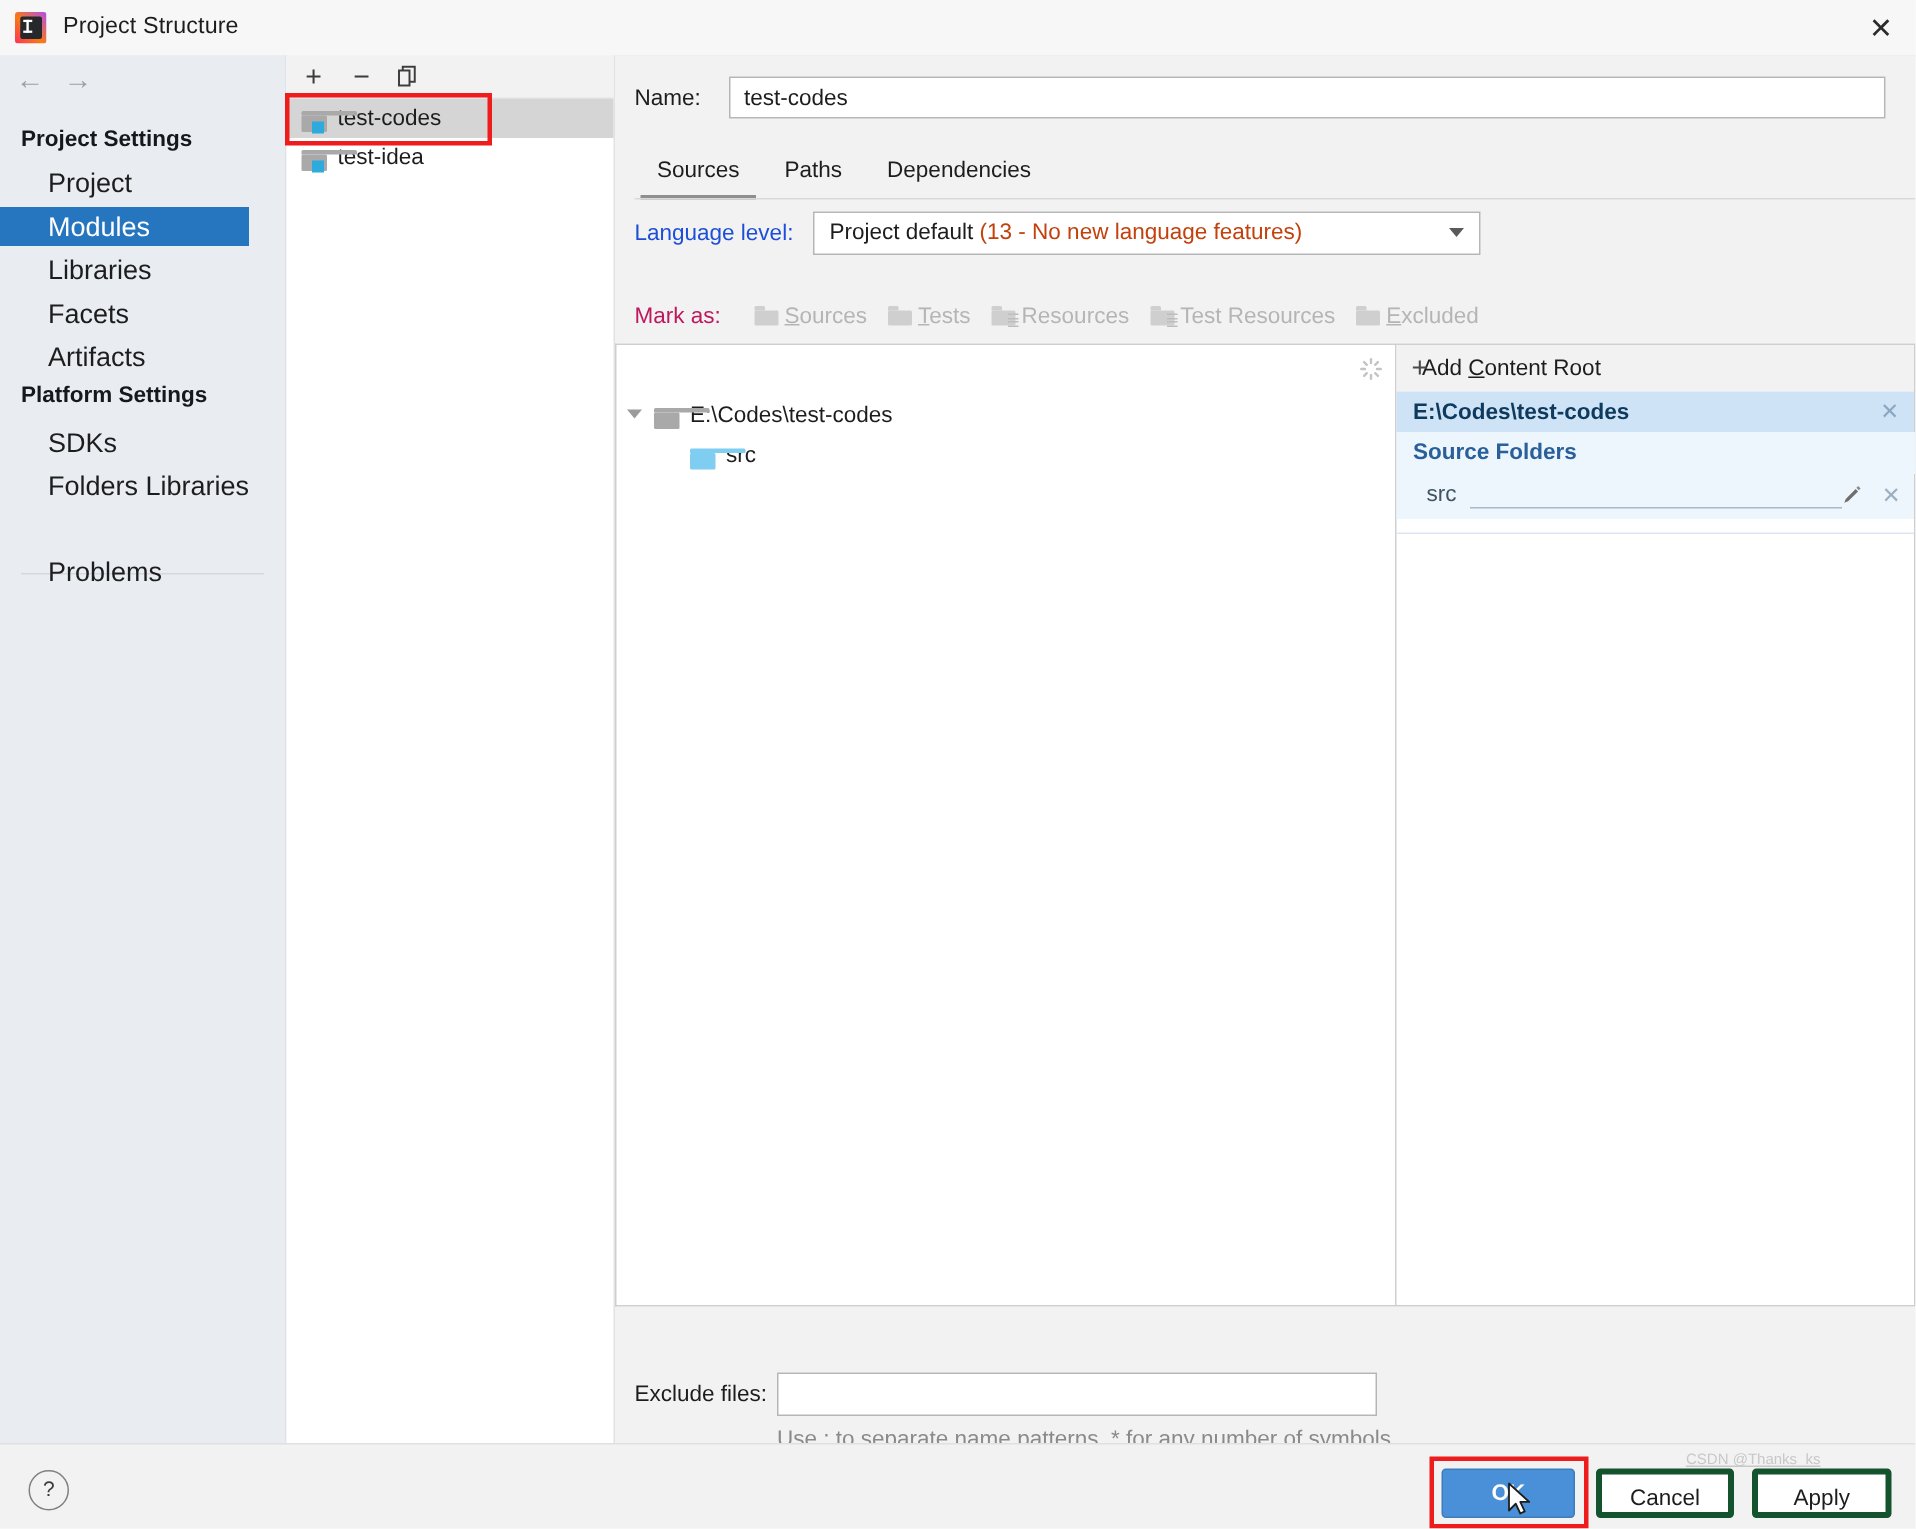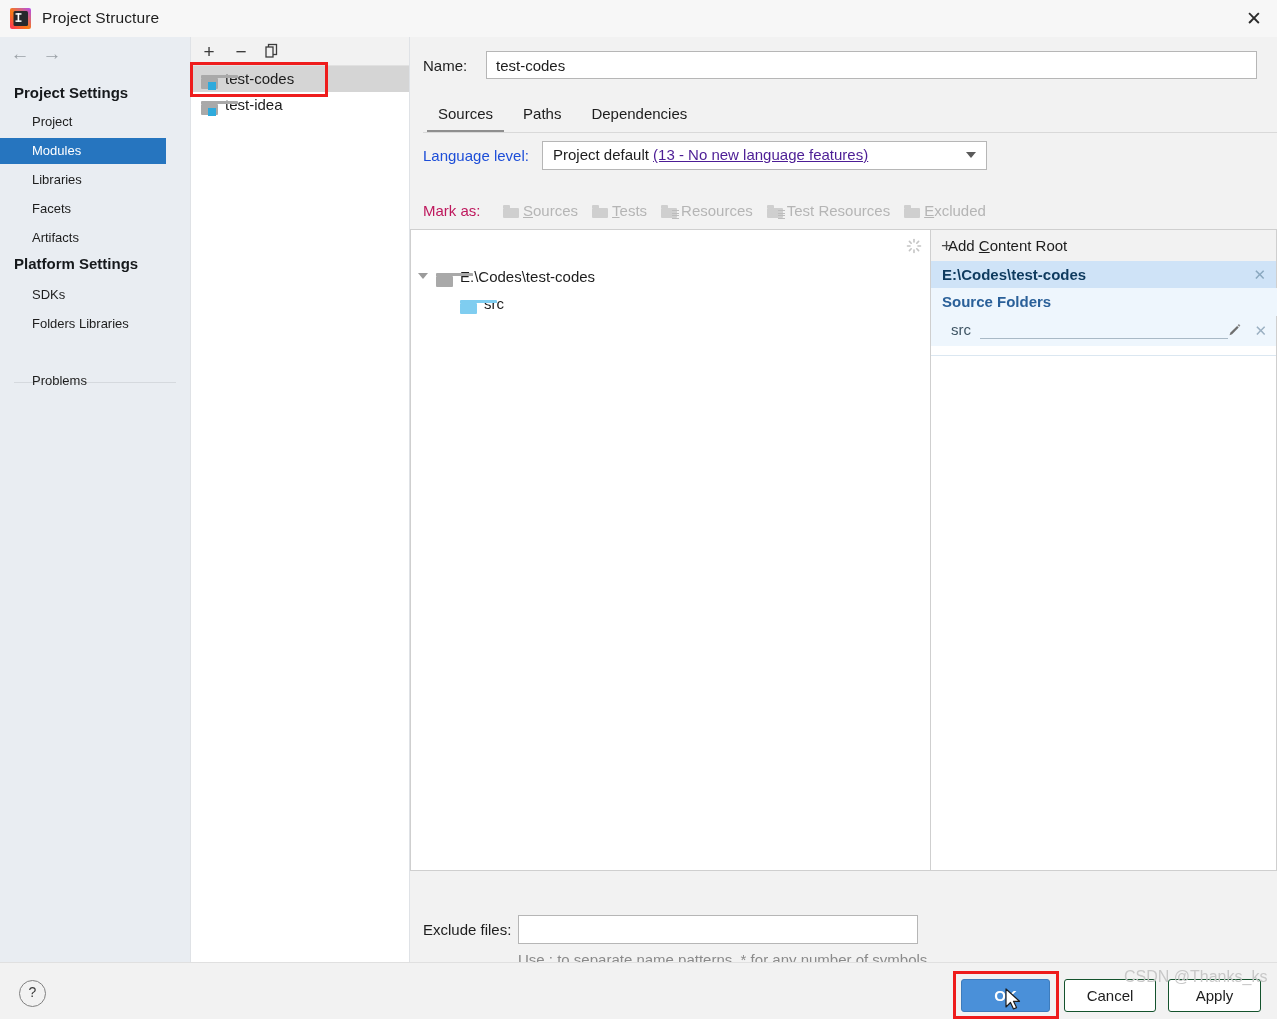--- a/index.html
+++ b/index.html
@@ -61,21 +61,21 @@
   .nav-fwd  { left: 41px; }
 
   .side-group {
     position: absolute; left: 14px;
     font-size: 15px; font-weight: bold; color: #16191c;
     white-space: nowrap;
   }
   .side-item {
     position: absolute; left: 0;
     width: 166px; height: 26px;
-    font-size: 13px; color: #1d1d1d;
+    font-size: 18px; color: #1d1d1d;
     line-height: 26px;
     white-space: nowrap;
   }
   .side-item span.lbl { margin-left: 32px; }
   .side-item.selected { background: #2675bf; }
   .side-item.selected span.lbl { color: #ffffff; }
   .side-divider {
     position: absolute; left: 14px; top: 345px;
     width: 162px; height: 1px; background: #d5d9de;
   }
@@ -188,21 +188,21 @@
     position: absolute; left: 132px; top: 104px;
     width: 445px; height: 29px;
     background: #ffffff;
     border: 1px solid #b6b6b6;
     box-sizing: border-box;
   }
   .lang-text {
     position: absolute; left: 10px; top: 4px;
     font-size: 15px; color: #1d1d1d; white-space: nowrap;
   }
-  .lang-text .dim { color: #4c1d95; text-decoration: underline; }
+  .lang-text .dim { color: #c2410c; }
   .lang-arrow {
     position: absolute; right: 10px; top: 10px;
     width: 0; height: 0;
     border-left: 5.5px solid transparent;
     border-right: 5.5px solid transparent;
     border-top: 6px solid #5a5a5a;
   }
 
   .markas-label {
     position: absolute; left: 13px; top: 165px;
@@ -374,21 +374,21 @@
     border: 1.5px solid #808080; border-radius: 50%;
     color: #3c3c3c; font-size: 14px;
     text-align: center; line-height: 23px;
   }
   .btn {
     position: absolute; top: 16px;
     height: 33px; line-height: 31px;
     text-align: center;
     font-size: 15px; color: #1d1d1d;
     background: #ffffff;
-    border: 1px solid #14532d;
+    border: 4px solid #14532d;
     border-radius: 3px;
     box-sizing: border-box;
   }
   .btn-ok {
     left: 961px; width: 89px;
     background: #4a90d9; border: 1px solid #3d7cbd;
     color: #ffffff; font-weight: bold;
   }
   .btn-cancel { left: 1064px; width: 92px; }
   .btn-apply  { left: 1168px; width: 93px; }
@@ -401,22 +401,23 @@
   }
   .redbox-module { left: 190px; top: 62px; width: 138px; height: 35px; }
   .redbox-ok { left: 953px; top: 971px; width: 106px; height: 48px; }
 
   .cursor {
     position: absolute; left: 1005px; top: 988px;
     width: 17px; height: 26px;
   }
   .watermark {
     position: absolute; left: 1124px; top: 968px;
-    font-size: 16px; color: #c8c8c8;
-    white-space: nowrap;
+    font-size: 10px; color: #c8c8c8;
+    white-space: nowrap;
+    text-decoration: underline;
   }
 </style>
 </head>
 <body>
 
 <div id="app">
 
   <div class="titlebar">
     <div class="title-icon">
       <svg width="21" height="21" viewBox="0 0 21 21">

